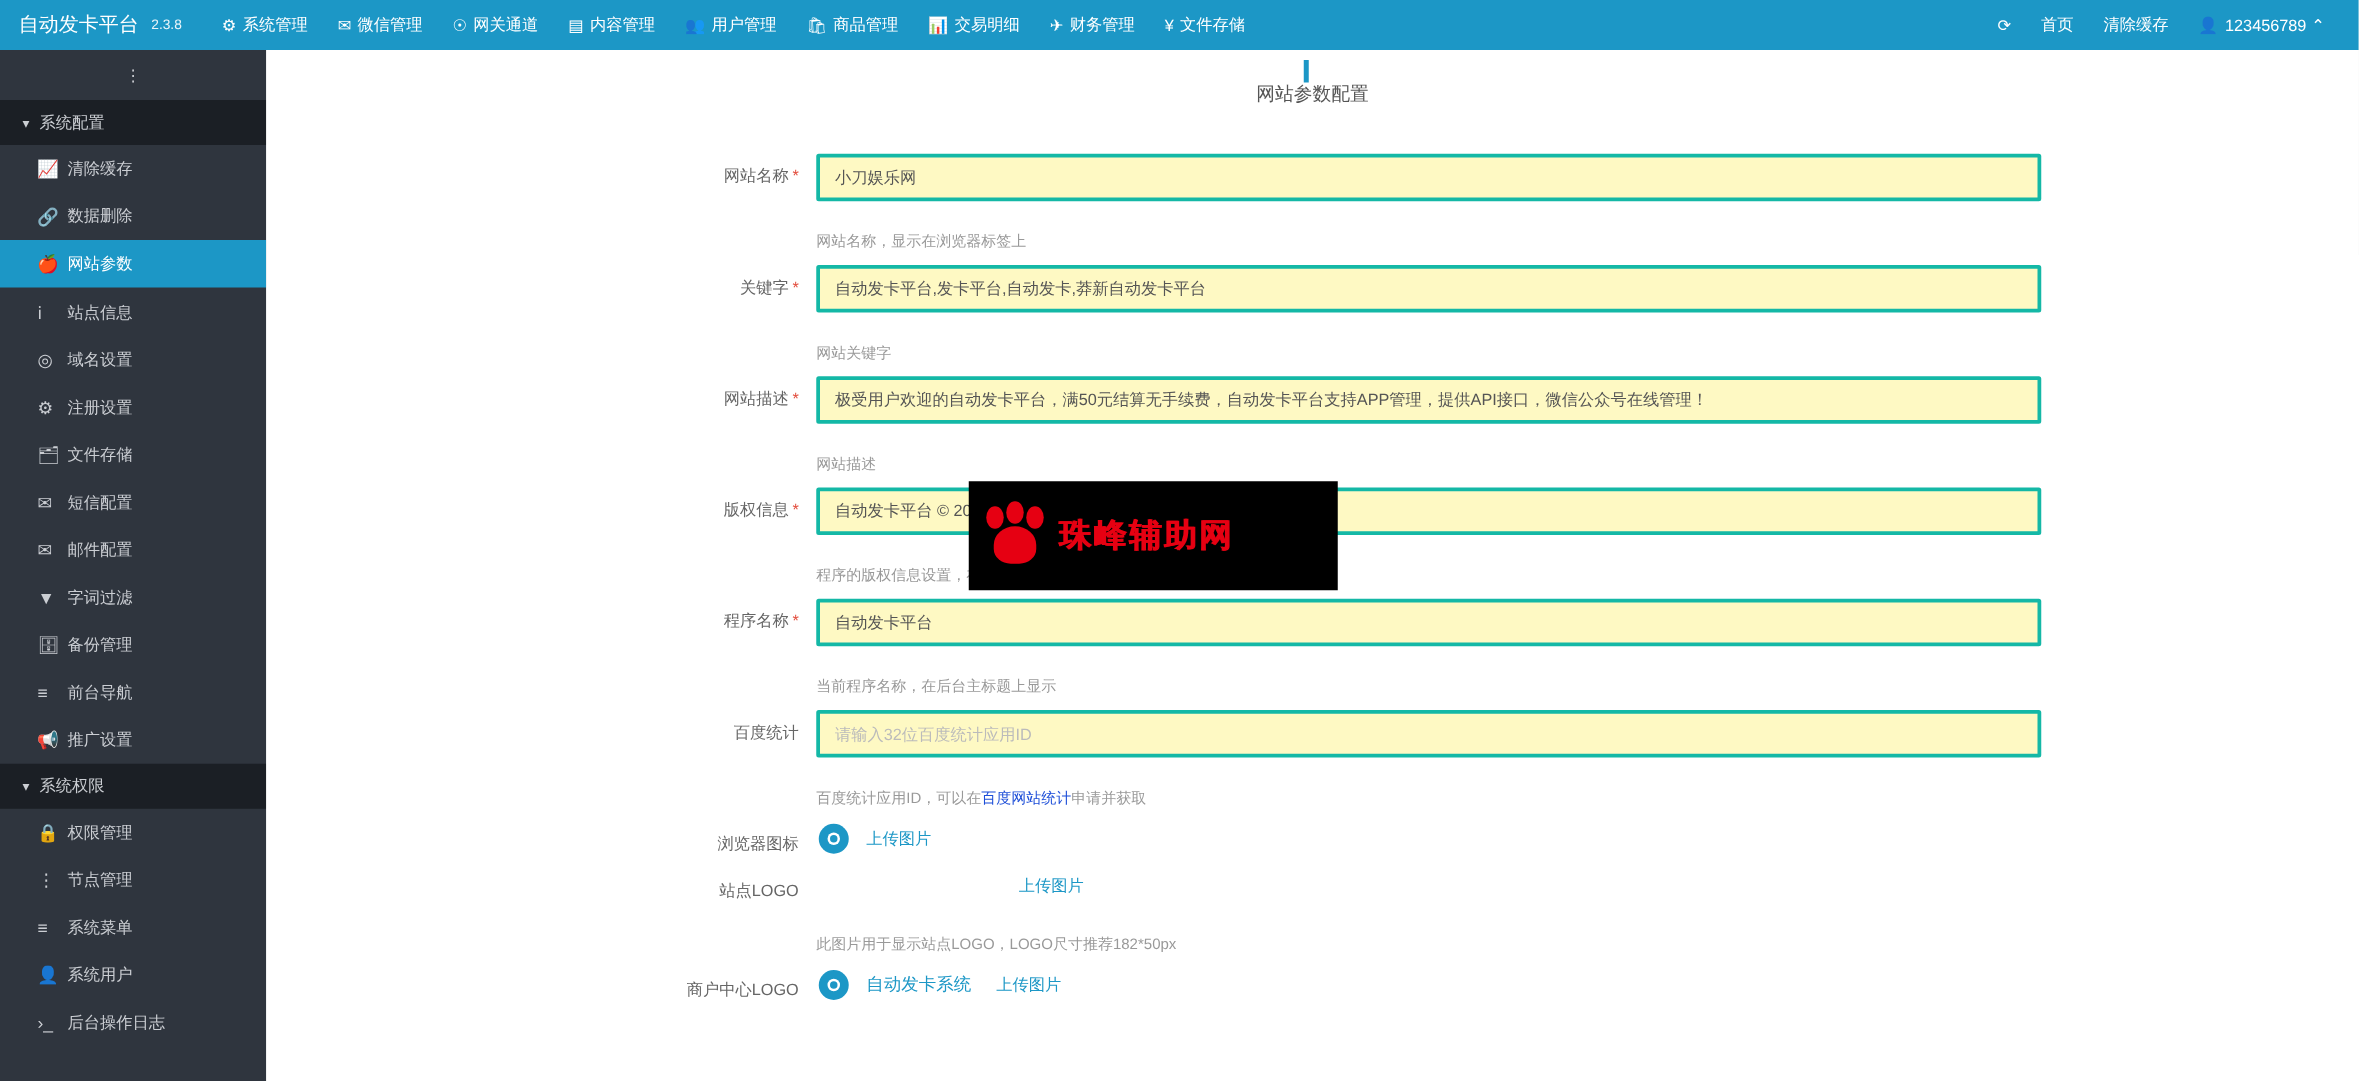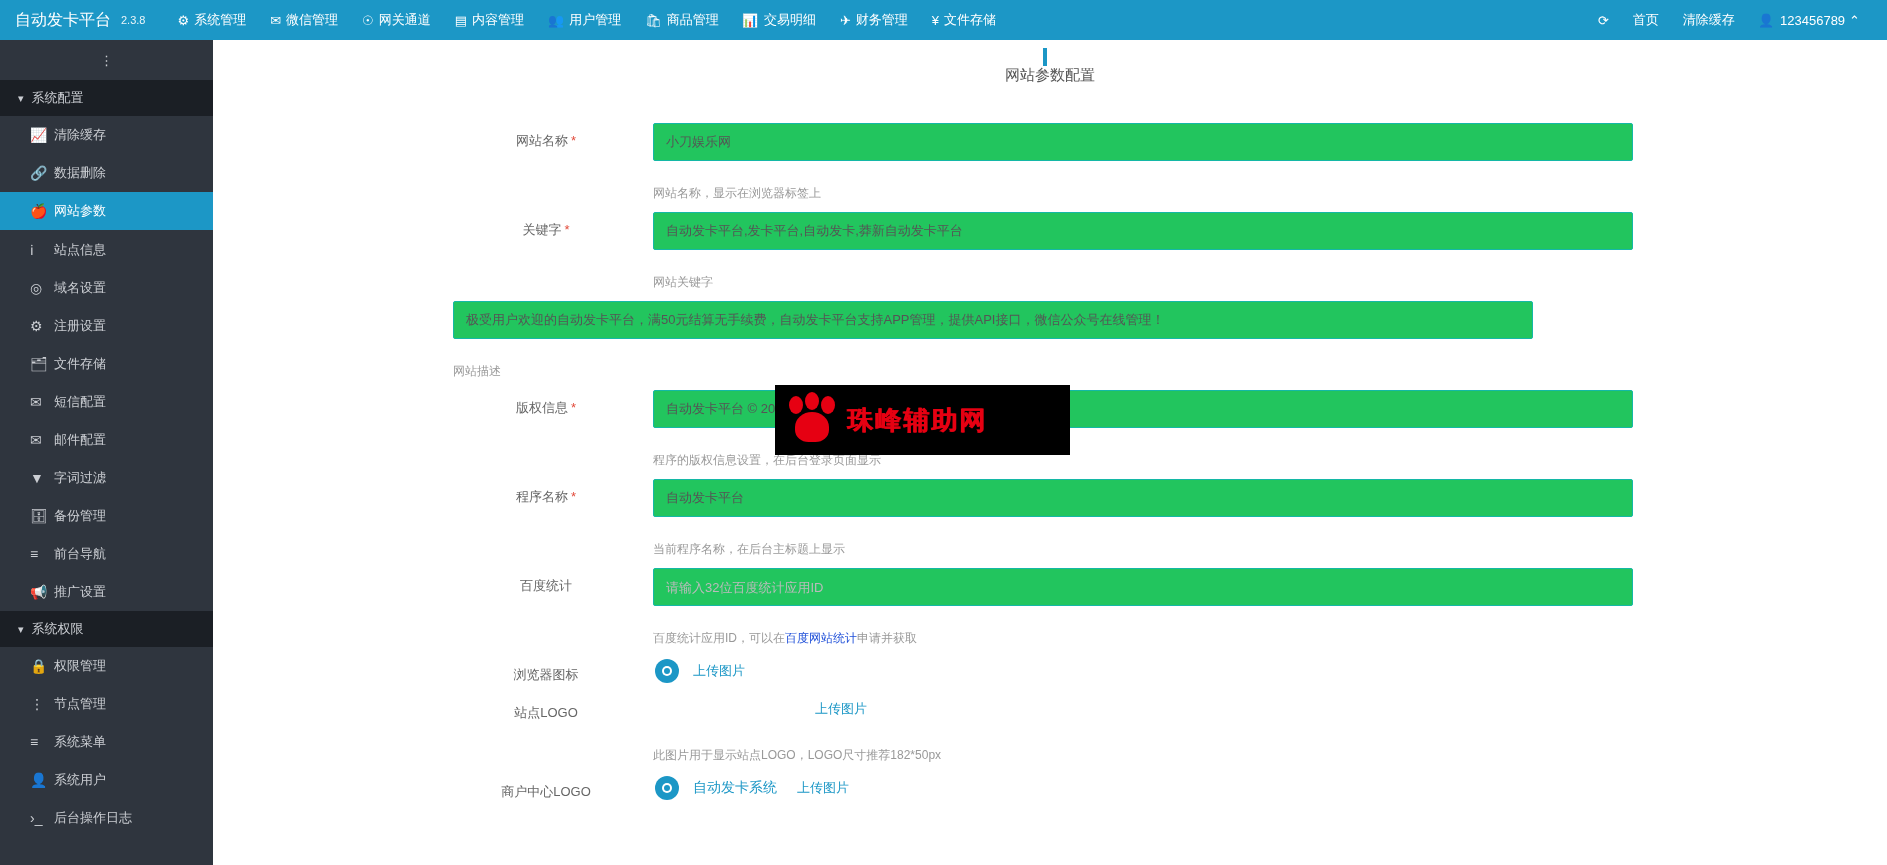--- a/index.html
+++ b/index.html
@@ -27,36 +27,36 @@
     .sidebar-item .side-icon { width: 24px; display: inline-block; font-size: 14px; }
     
     
     .main { flex: 1; background: #fff; overflow-y: auto; position: relative; }
     .page-title-bar { padding: 8px 18px; display: flex; align-items: center; flex-direction: column; }
     .page-title-bar .bar { width: 4px; height: 18px; background: #1c97c6; margin-right: 10px; }
     .page-title-bar .title { font-size: 15px; color: #555; }
     
     .form-container { max-width: 1180px; margin: 30px auto 20px 240px; }
     .form-row { display: flex; margin-bottom: 10px; }
-    .form-label { width: 200px; text-align: center; padding: 9px 14px 0 0; color: #666; font-size: 13px; }
+    .form-label { width: 200px; text-align: right; padding: 9px 14px 0 0; color: #666; font-size: 13px; }
     .form-label .req { color: #e24b3b; margin-left: 3px; }
     .form-field { flex: 1; max-width: 1080px; }
-    .form-input { width: 100%; height: 38px; border: 1px solid #14b8a6; border-radius: 2px; padding: 0 12px; font-size: 13px; color: #555; background: #22c55e; }
+    .form-input { width: 100%; height: 38px; border: 3px solid #14b8a6; border-radius: 2px; padding: 0 12px; font-size: 13px; color: #555; background: #fef9c3; }
     .form-input::placeholder { color: #bbb; }
     .form-help { color: #999; font-size: 12px; margin-top: 24px; }
     .form-help a { color: #1d4ed8; text-decoration: none; }
     
     .upload-row { display: flex; align-items: center; }
     .upload-preview { width: 28px; height: 28px; margin-right: 12px; display: inline-flex; align-items: center; justify-content: center; }
     .upload-preview.wide { width: auto; }
     .upload-link { color: #1c97c6; cursor: pointer; font-size: 13px; }
     .logo-text { color: #1c97c6; font-size: 14px; }
     
     
-    .watermark { position: fixed; left: 775px; top: 385px; width: 295px; height: 70px; background: #000; display: flex; align-items: center; padding: 0 8px; z-index: 100; pointer-events: none; }
+    .watermark { position: fixed; left: 775px; top: 385px; width: 295px; height: 87px; background: #000; display: flex; align-items: center; padding: 0 8px; z-index: 100; pointer-events: none; }
     .watermark-paw { width: 58px; height: 56px; position: relative; margin-right: 6px; }
     .paw-main { position: absolute; width: 34px; height: 30px; background: #e60012; border-radius: 50% 50% 40% 40%; bottom: 6px; left: 12px; }
     .paw-toe { position: absolute; width: 14px; height: 18px; background: #e60012; border-radius: 50%; }
     .paw-toe.t1 { top: 4px; left: 6px; }
     .paw-toe.t2 { top: 0px; left: 22px; }
     .paw-toe.t3 { top: 4px; left: 38px; }
     .watermark-text { color: #e60012; font-size: 26px; font-weight: bold; letter-spacing: 2px; text-shadow: 1px 0 #e60012; }
     
     
     ::-webkit-scrollbar { width: 10px; }
@@ -234,20 +234,21 @@
 
       <div class="form-row">
         <div class="form-label"><span>关键字</span><span class="req">*</span></div>
         <div class="form-field">
           <input class="form-input" value="自动发卡平台,发卡平台,自动发卡,莽新自动发卡平台" style="">
           <div class="form-help">网站关键字</div>
         </div>
       </div>
 
       <div class="form-row">
+        <div class="form-label"><span>网站描述</span><span class="req">*</span></div>
         <div class="form-field">
           <input class="form-input" value="极受用户欢迎的自动发卡平台，满50元结算无手续费，自动发卡平台支持APP管理，提供API接口，微信公众号在线管理！" style="">
           <div class="form-help">网站描述</div>
         </div>
       </div>
 
       <div class="form-row">
         <div class="form-label"><span>版权信息</span><span class="req">*</span></div>
         <div class="form-field">
           <input class="form-input" value="自动发卡平台 © 2014~2018 版权" style="">

